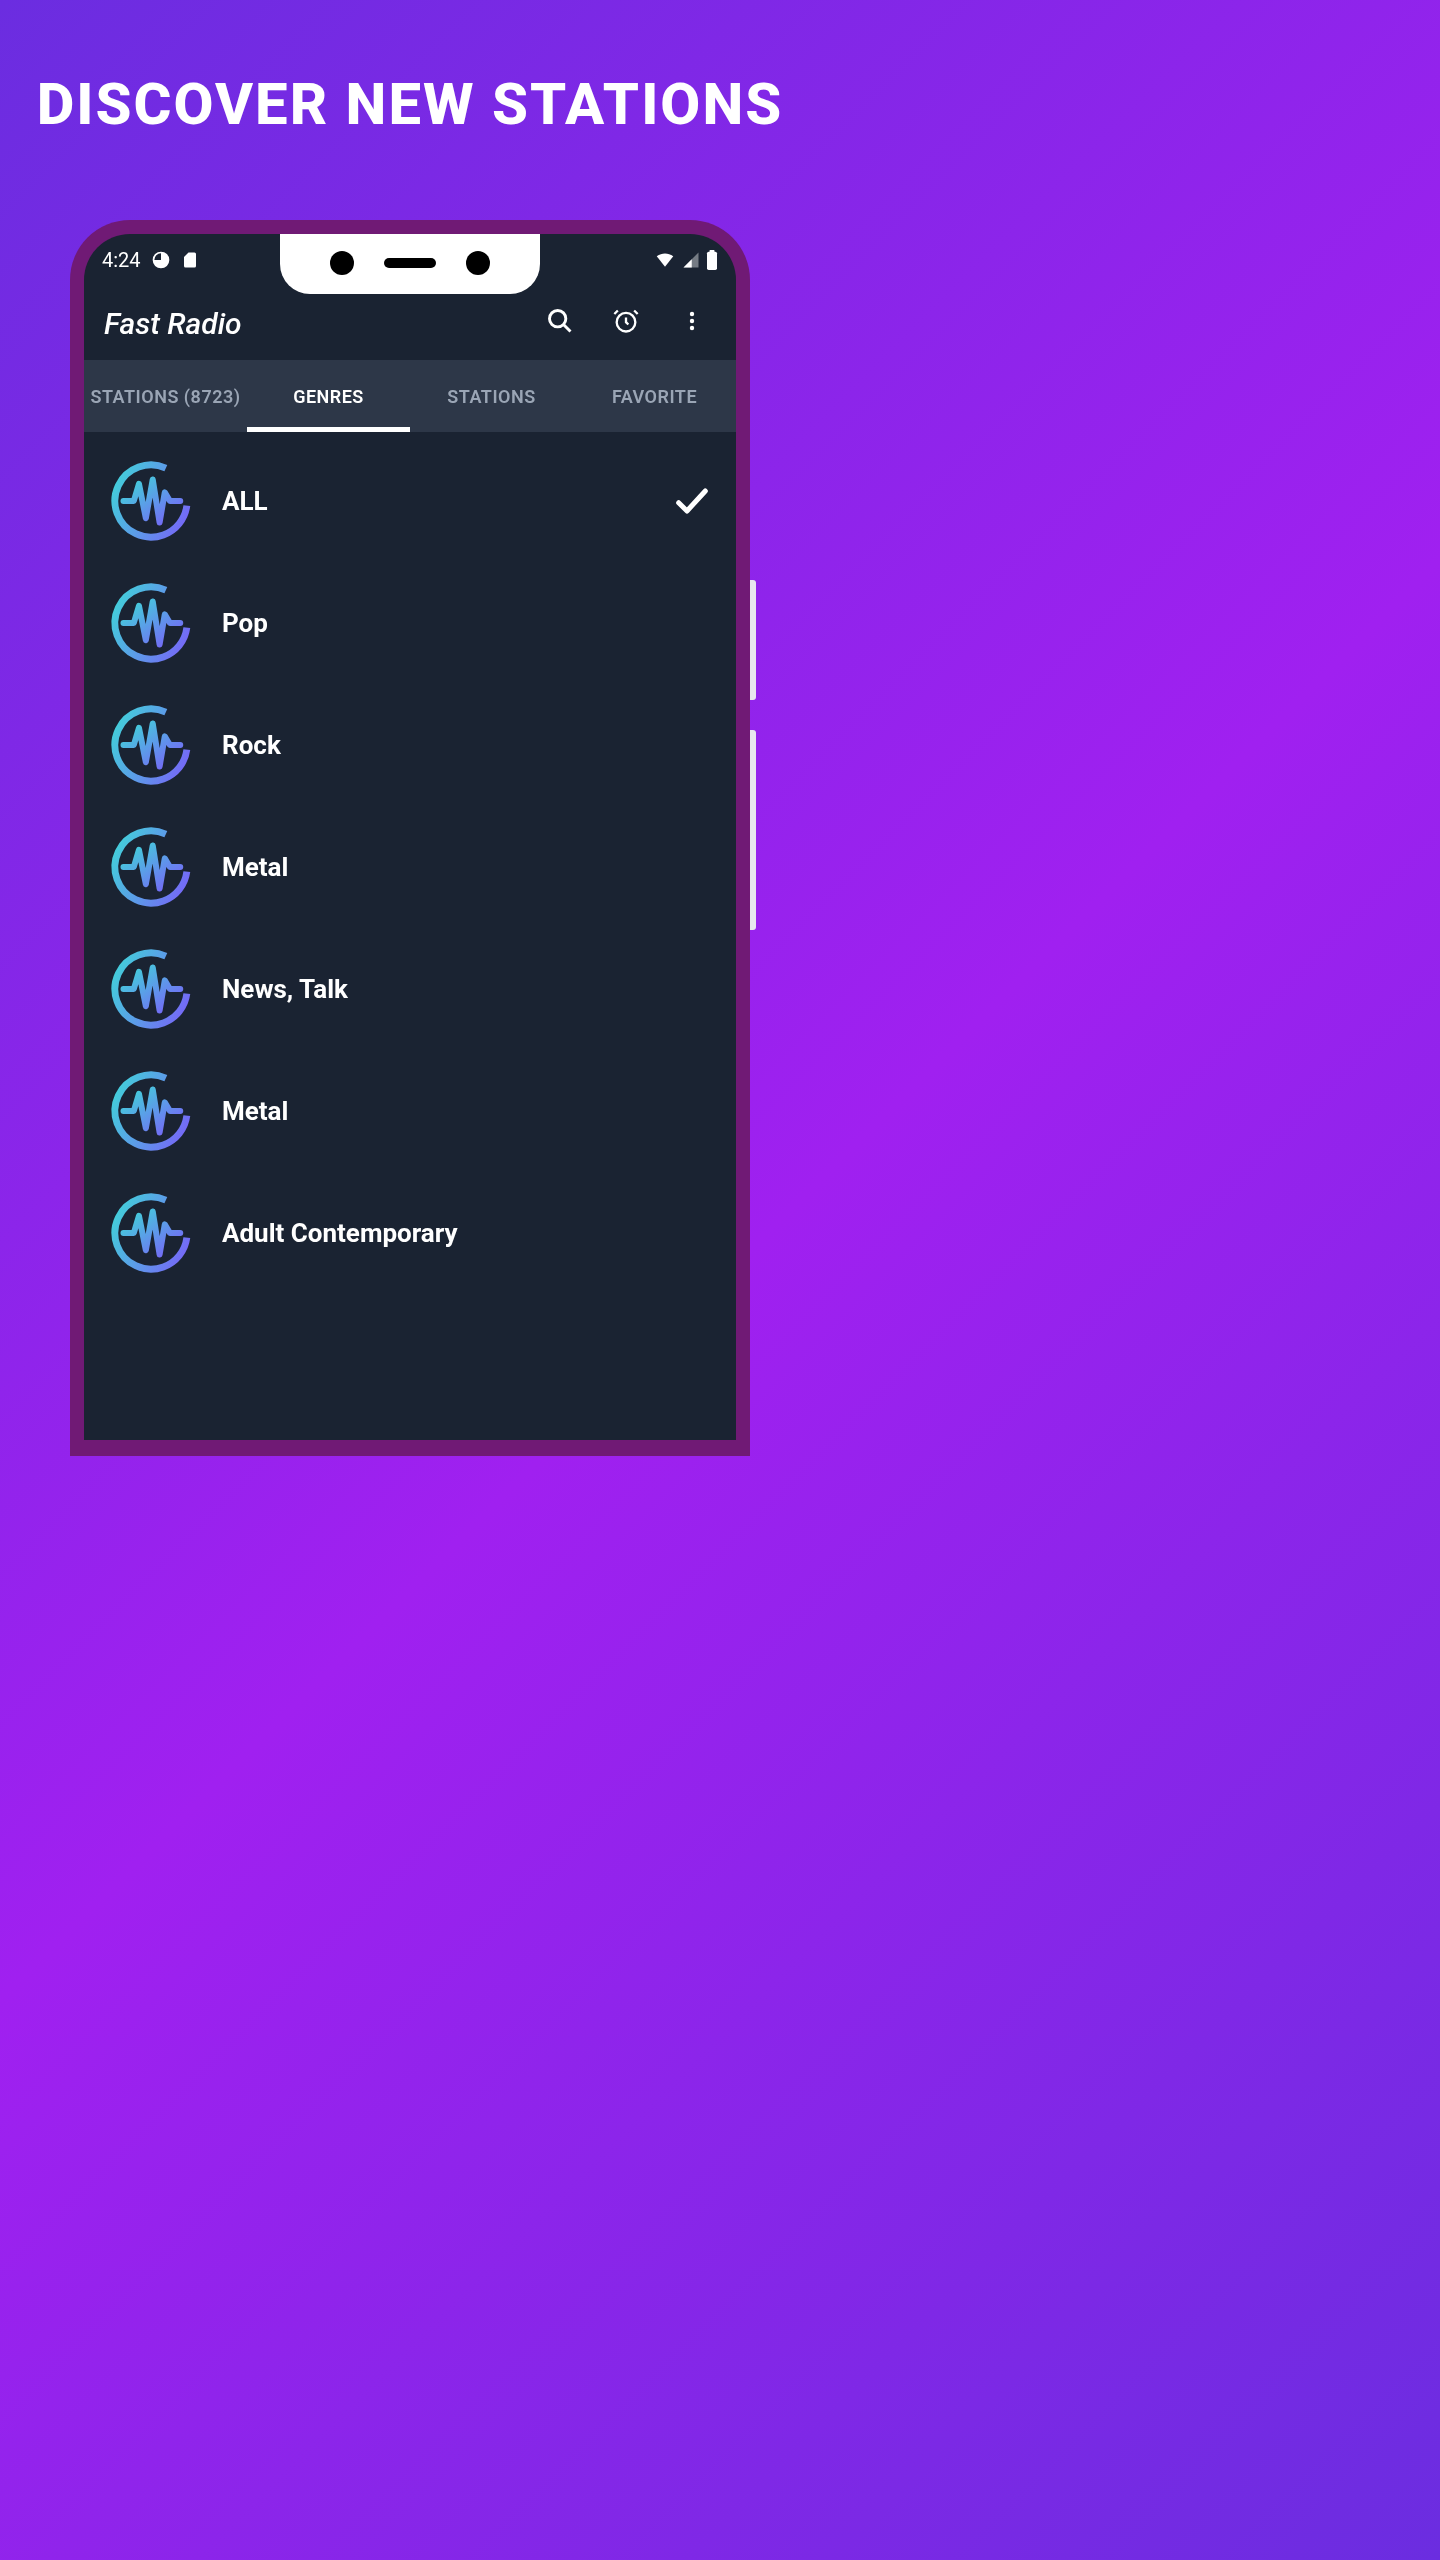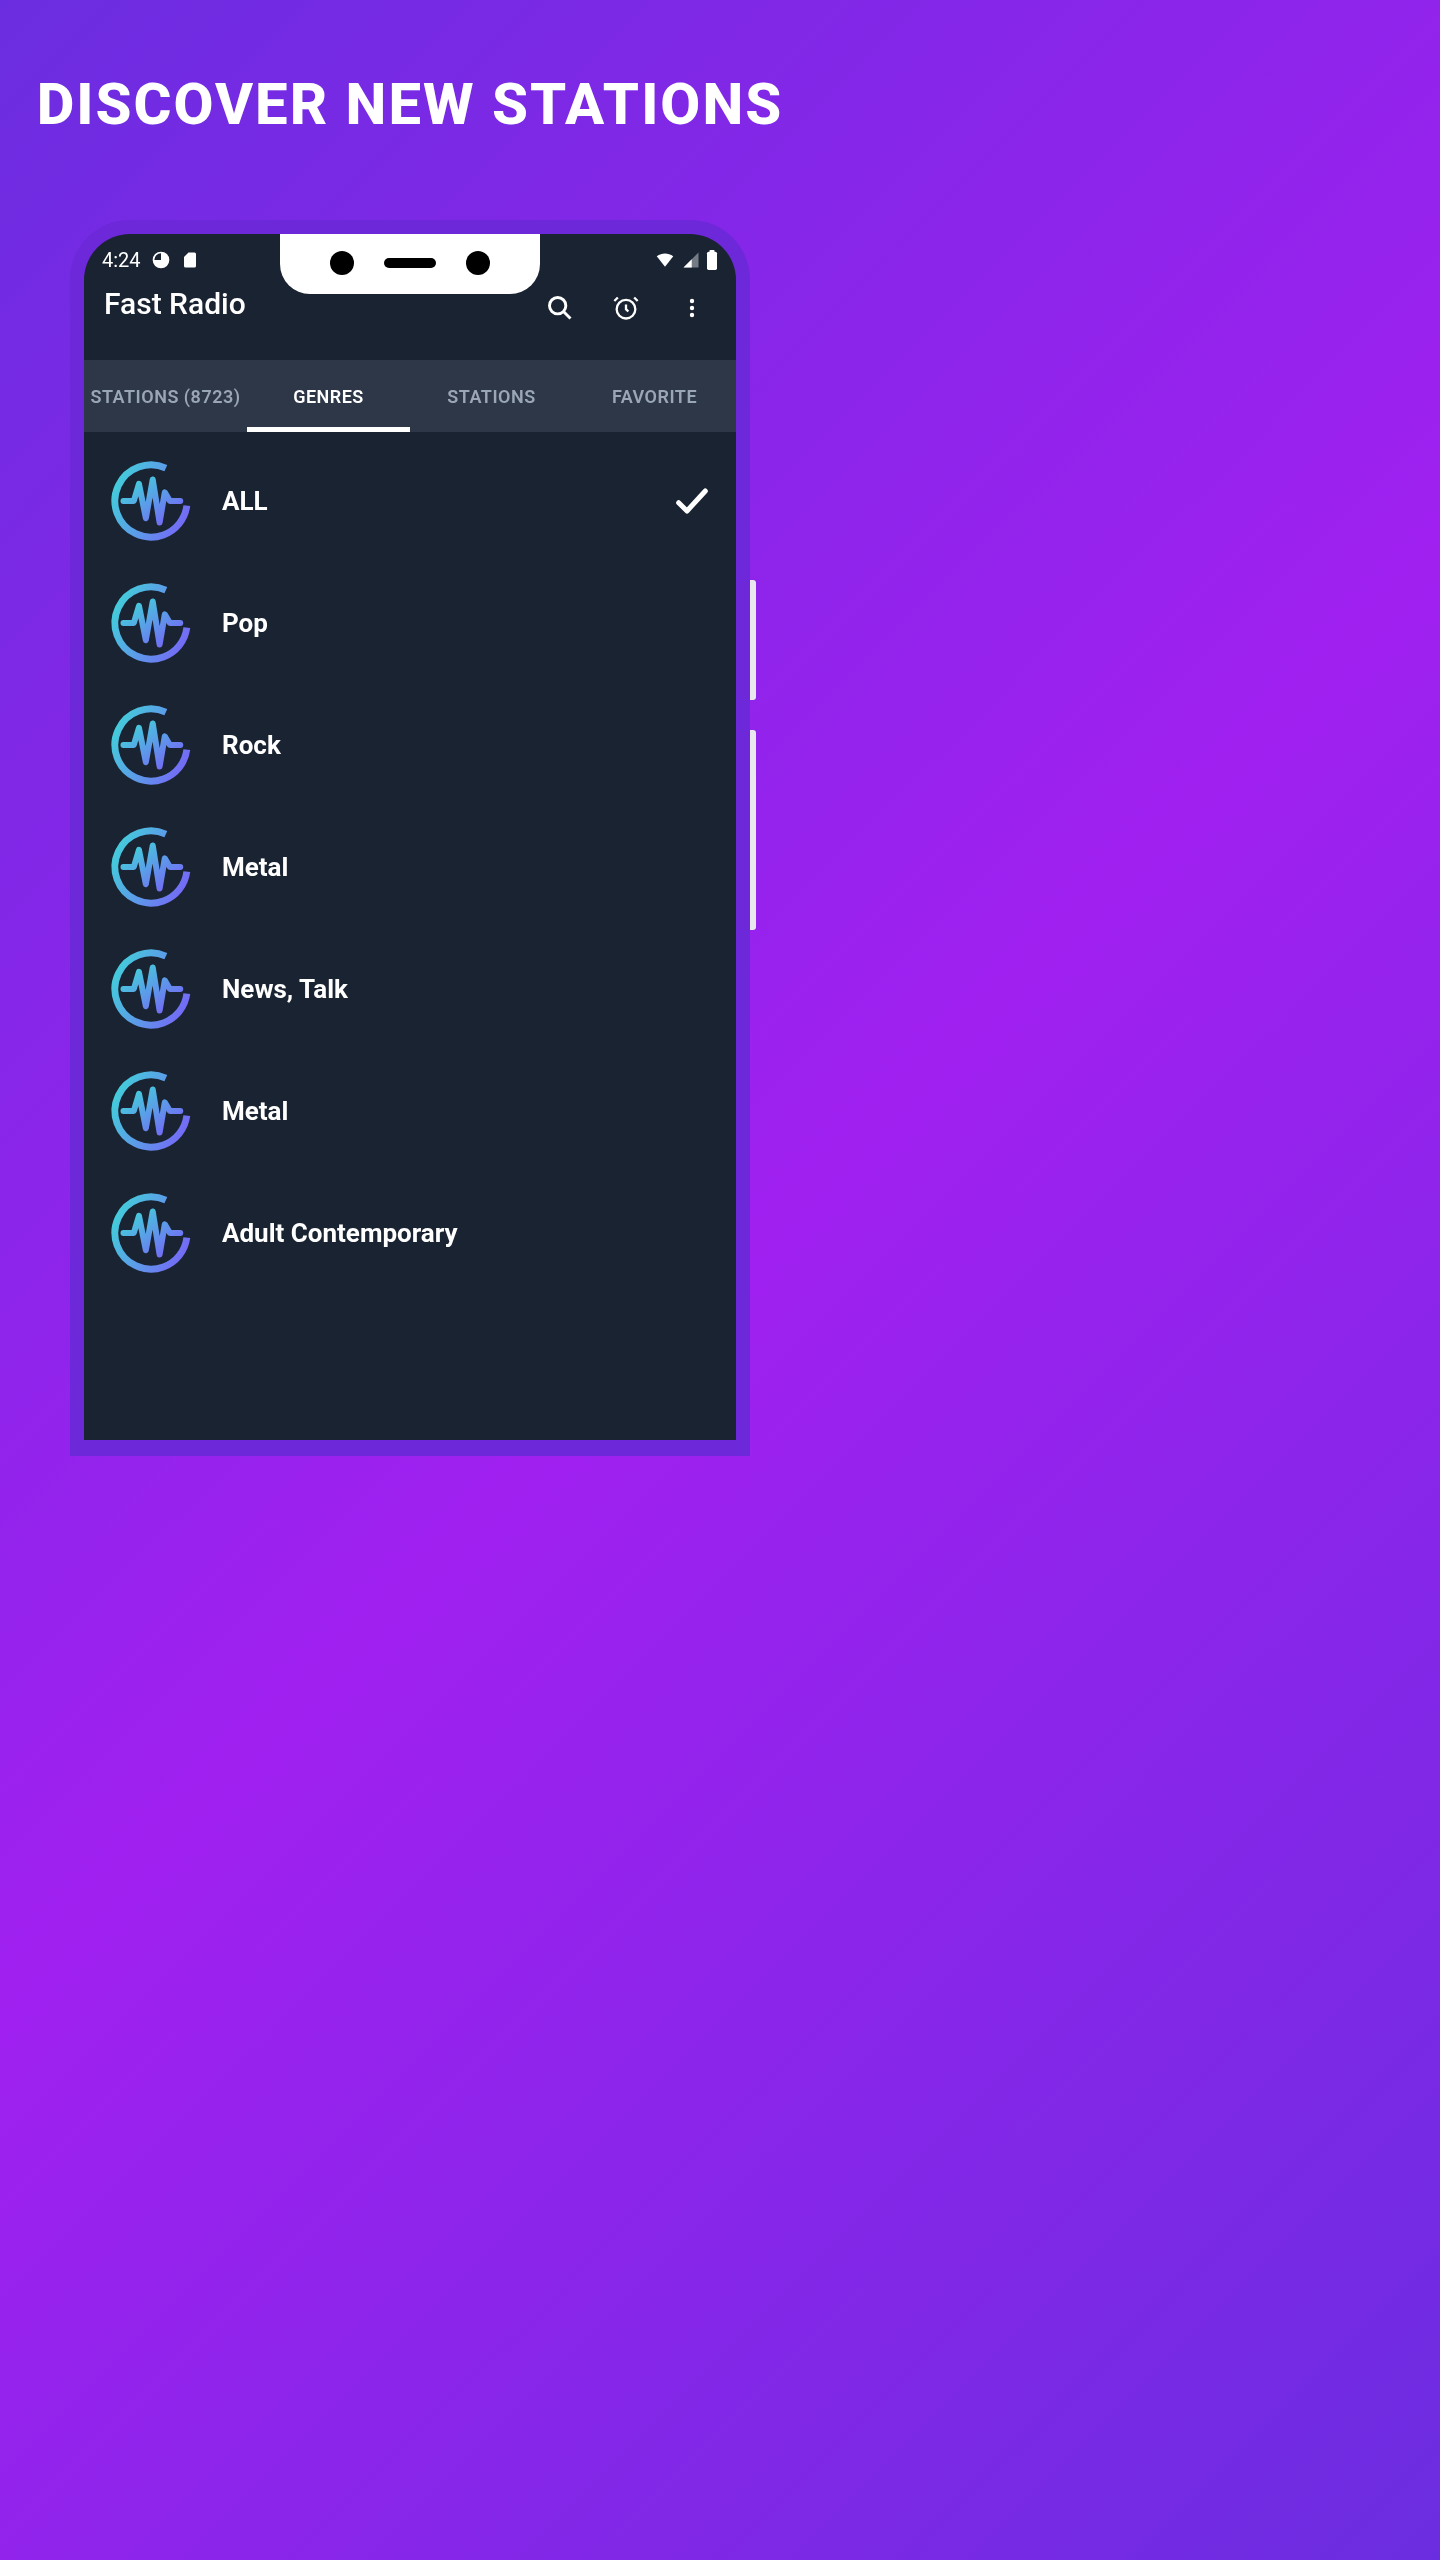--- a/index.html
+++ b/index.html
@@ -21,21 +21,21 @@
     padding-top: 70px;
   }
   .phone-wrapper {
     position: absolute;
     left: 50%;
     transform: translateX(-50%);
     top: 220px;
     width: 680px;
   }
   .phone-frame {
-    background: #6d28d9;
+    background: #701a75;
     border-radius: 60px 60px 0 0;
     padding: 14px 14px 16px 14px;
     position: relative;
     height: 1236px;
     overflow: hidden;
   }
   .phone-side-btn {
     position: absolute;
     right: -6px;
     width: 6px;
@@ -78,22 +78,24 @@
     color: #ffffff;
     font-size: 20px;
   }
   .status-left { display: flex; align-items: center; gap: 10px; }
   .status-right { display: flex; align-items: center; gap: 6px; }
   .status-icon { display: inline-flex; }
 
   .app-bar {
     height: 74px;
     display: flex;
+    align-items: center;
     padding: 0 20px;
     gap: 18px;
+    font-style: italic;
   }
   .app-title {
     color: #ffffff;
     font-size: 30px;
     font-weight: 500;
     flex: 1;
   }
   .app-action {
     width: 48px;
     height: 48px;

